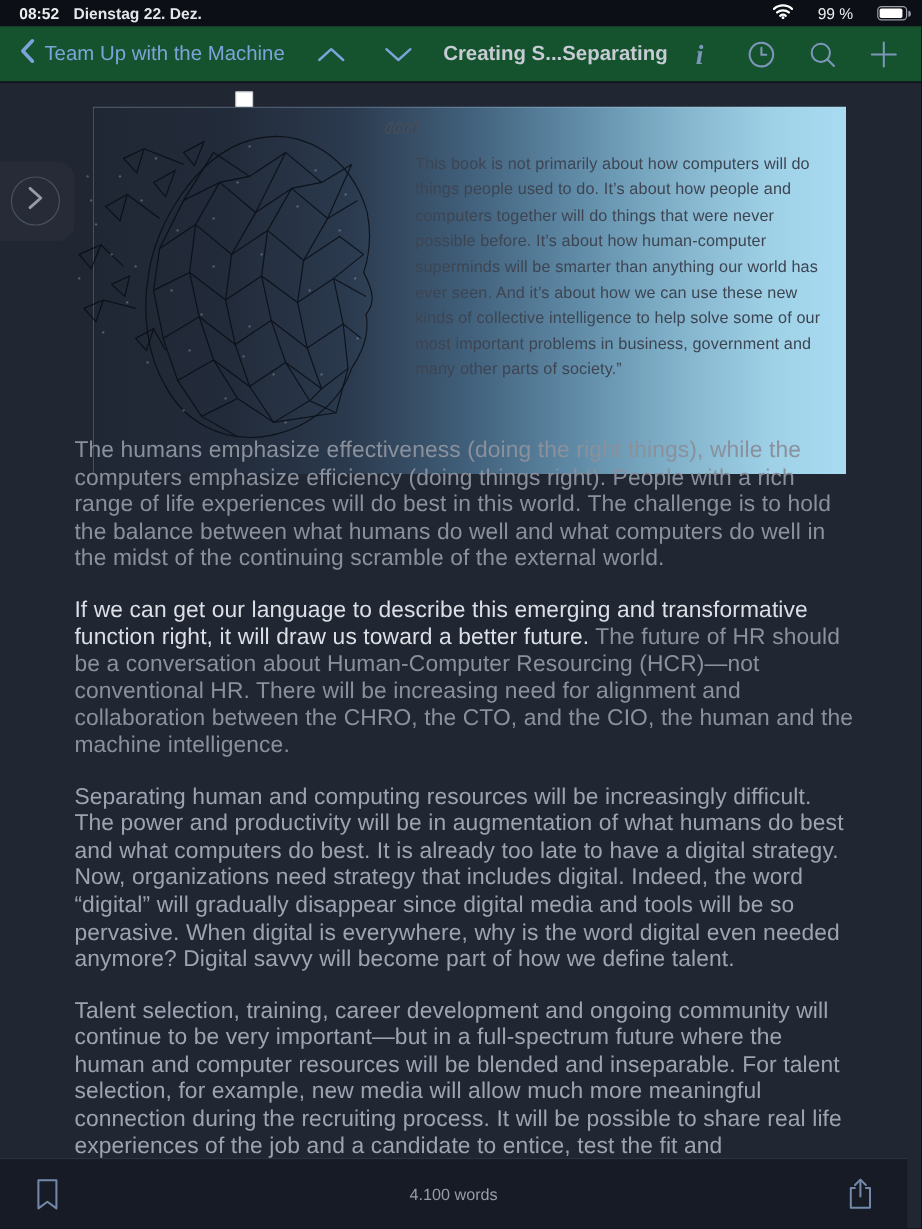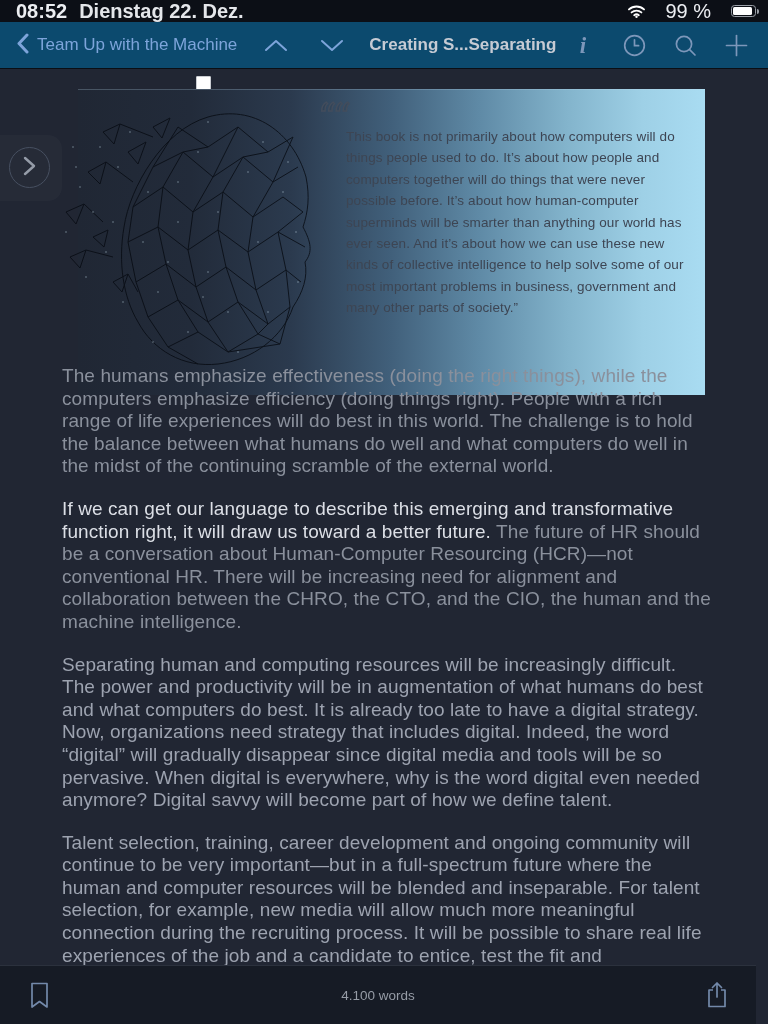--- a/index.html
+++ b/index.html
@@ -5,41 +5,41 @@
   * { margin:0; padding:0; box-sizing:border-box; }
   html,body { background:#000; }
   .screen {
     position:relative; width:768px; height:1024px; overflow:hidden;
     background:#212633; font-family:"Liberation Sans", sans-serif;
     -webkit-font-smoothing:antialiased;
   }
   
   .status-bar {
     position:absolute; top:0; left:0; right:0; height:22px;
-    background:#0c0f16; color:#eceef2; font-size:20px;
+    background:#0c0f16; color:#eceef2; font-size:13px;
     display:flex; align-items:center; justify-content:space-between;
     padding:0 12px 0 16px;
   }
   .status-left { display:flex; gap:12px; align-items:center; }
   .status-time { font-weight:700; }
   .status-date { font-weight:600; color:#e4e6ea; }
   .status-right { display:flex; gap:20px; align-items:center; }
   .battery-shell {
     position:relative; width:25px; height:12px; border:1px solid #9ba0a8;
     border-radius:3.5px; padding:1px; display:inline-block;
   }
   .battery-fill { display:block; width:92%; height:100%; background:#ffffff; border-radius:1.5px; }
   .battery-nub {
     position:absolute; right:-4px; top:3px; width:2.5px; height:5px;
     background:#9ba0a8; border-radius:0 2px 2px 0;
   }
   
   .nav-bar {
     position:absolute; top:22px; left:0; right:0; height:46px;
-    background:#0c4a6e; display:flex; align-items:center;
+    background:#14532d; display:flex; align-items:center;
     padding:0 20px 0 16px;
   }
   .nav-back { display:flex; align-items:center; gap:8px; cursor:default; }
   .nav-back-label { color:#7da4da; font-size:17px; }
   .nav-chevrons { display:flex; gap:26px; margin-left:24px; }
   .nav-chev-btn { width:30px; height:30px; display:flex; align-items:center; justify-content:center; }
   .nav-title {
     margin-left:22px; color:#c6cbd4; font-size:17px; font-weight:700;
     white-space:nowrap;
   }

